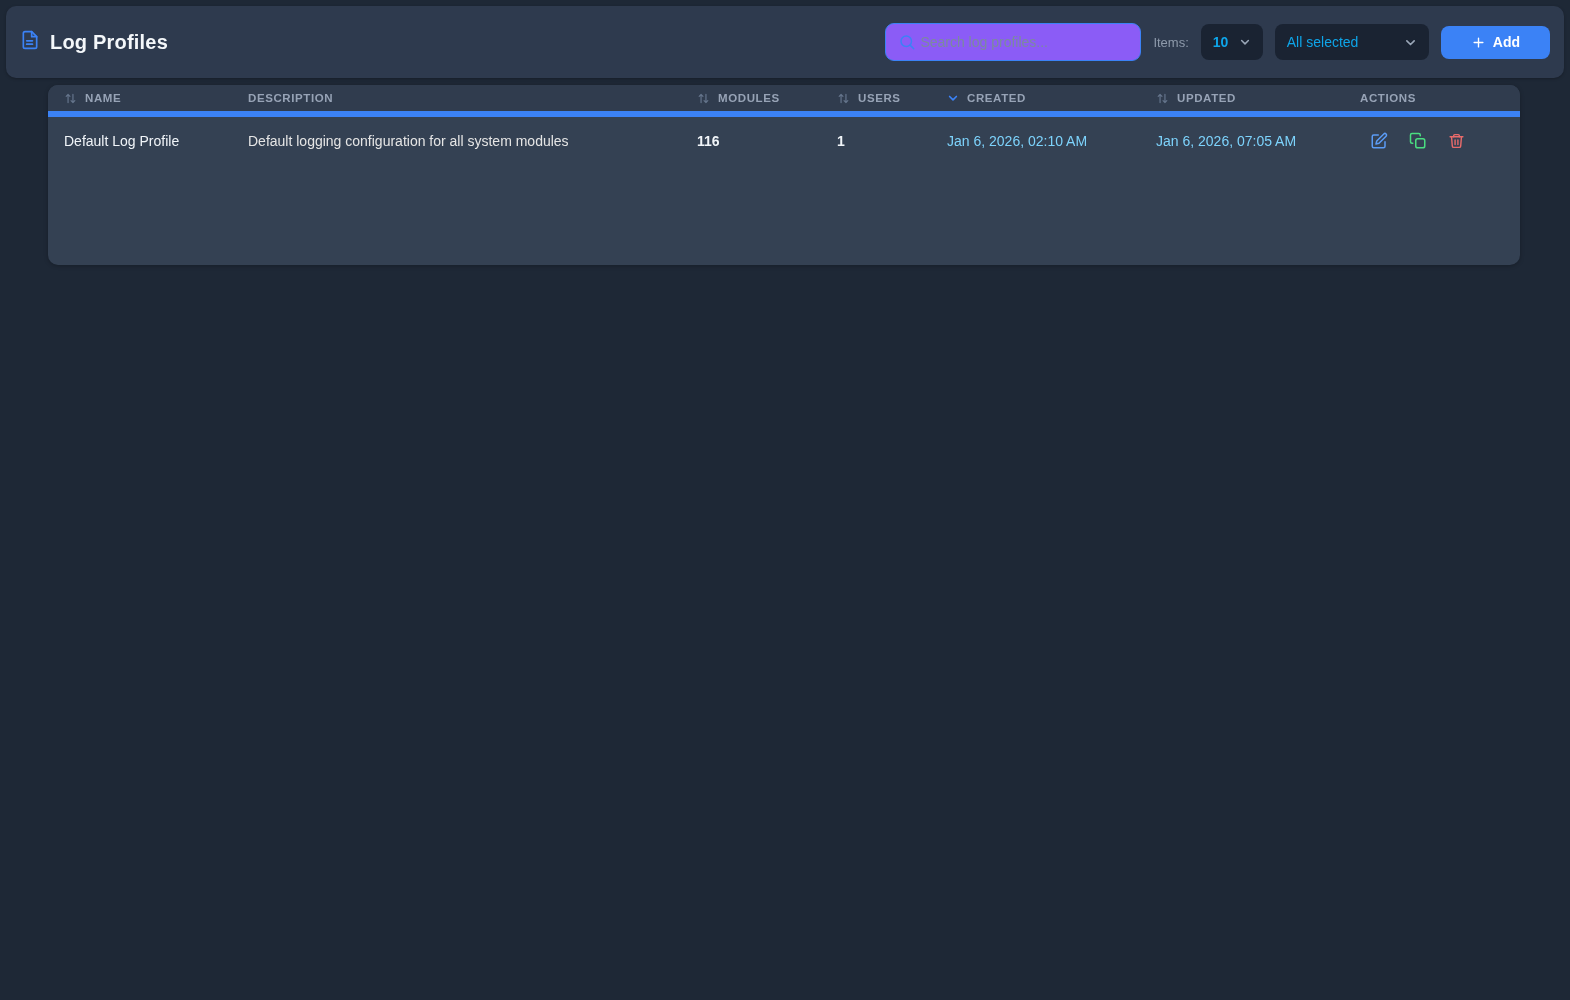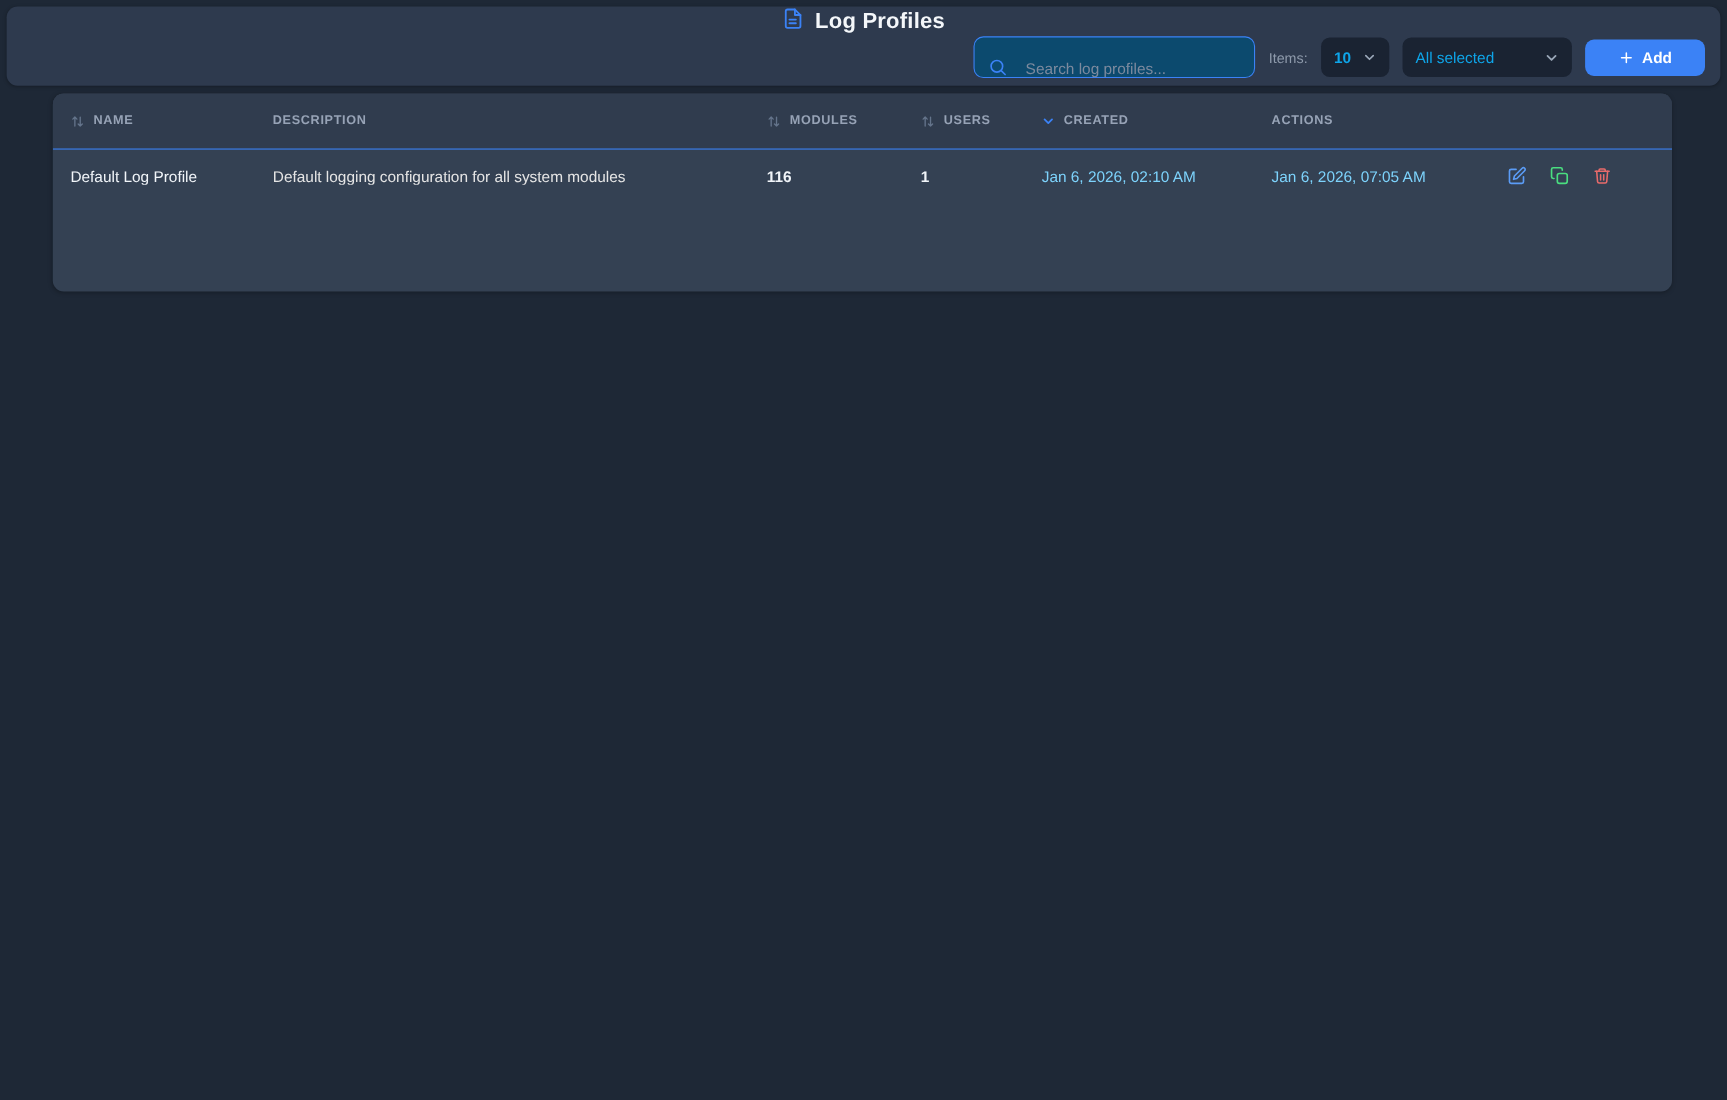--- a/index.html
+++ b/index.html
@@ -15,44 +15,43 @@
   .header-card {
     position: absolute;
     left: 6px; right: 6px; top: 6px;
     height: 72px;
     background: #2e3a4e;
     border-radius: 10px;
     display: flex;
     align-items: center;
     padding: 0 14px;
     box-shadow: 0 1px 3px rgba(0,0,0,0.25);
-    flex-direction: column;
   }
   .title-group { display: flex; align-items: center; gap: 10px; }
   .page-title {
     color: #f4f7fa;
     font-size: 20px;
     font-weight: 700;
     letter-spacing: 0.2px;
   }
   .header-right {
     margin-left: auto;
     display: flex;
     align-items: center;
     gap: 12px;
   }
   .search-box {
     width: 256px; height: 38px;
-    background: #0c4a6e;
+    background: #8b5cf6;
     border: 1.5px solid #3b82f6;
     border-radius: 9px;
     display: flex;
-    align-items: flex-end;
+    align-items: center;
     padding: 0 12px;
-    gap: 16px;
+    gap: 4px;
   }
   .search-box input {
     background: transparent;
     border: none;
     outline: none;
     color: #dbe3ec;
     font-size: 14px;
     width: 100%;
     font-family: inherit;
   }
@@ -96,23 +95,23 @@
     left: 48px; top: 85px;
     width: 1472px; height: 180px;
     background: #344153;
     border-radius: 10px;
     overflow: hidden;
     box-shadow: 0 1px 4px rgba(0,0,0,0.25);
   }
   .thead {
     display: grid;
     grid-template-columns: 184px 449px 140px 110px 209px 204px auto;
-    height: 51px;
+    height: 32px;
     background: #303c4e;
-    border-bottom: 1px solid #3b82f6;
+    border-bottom: 6px solid #3b82f6;
   }
   .th {
     display: flex;
     align-items: center;
     gap: 8px;
     padding-left: 16px;
     color: #97a3b6;
     font-size: 11.5px;
     font-weight: 700;
     letter-spacing: 0.6px;
@@ -245,20 +244,29 @@
       </span>
       <span>USERS</span>
     </div>
     <div class="th">
       <span class="sort-icon">
         <svg width="12" height="12" viewBox="0 0 16 16" fill="none" stroke="#3b82f6" stroke-width="2.2" stroke-linecap="round" stroke-linejoin="round">
             <path d="M3.5 6l4.5 4.5L12.5 6"></path>
           </svg>
       </span>
       <span>CREATED</span>
+    </div>
+    <div class="th">
+      <span class="sort-icon">
+        <svg width="13" height="13" viewBox="0 0 16 16" fill="none" stroke="#64748b" stroke-width="1.5" stroke-linecap="round" stroke-linejoin="round">
+            <path d="M5 13V3M5 3L2.7 5.3M5 3l2.3 2.3"></path>
+            <path d="M11 3v10M11 13l-2.3-2.3M11 13l2.3-2.3"></path>
+          </svg>
+      </span>
+      <span>UPDATED</span>
     </div>
     <div class="th static">
       <span>ACTIONS</span>
     </div>
   </div>
 
   <div class="trow">
     <div class="td name">Default Log Profile</div>
     <div class="td desc">Default logging configuration for all system modules</div>
     <div class="td num">116</div>

